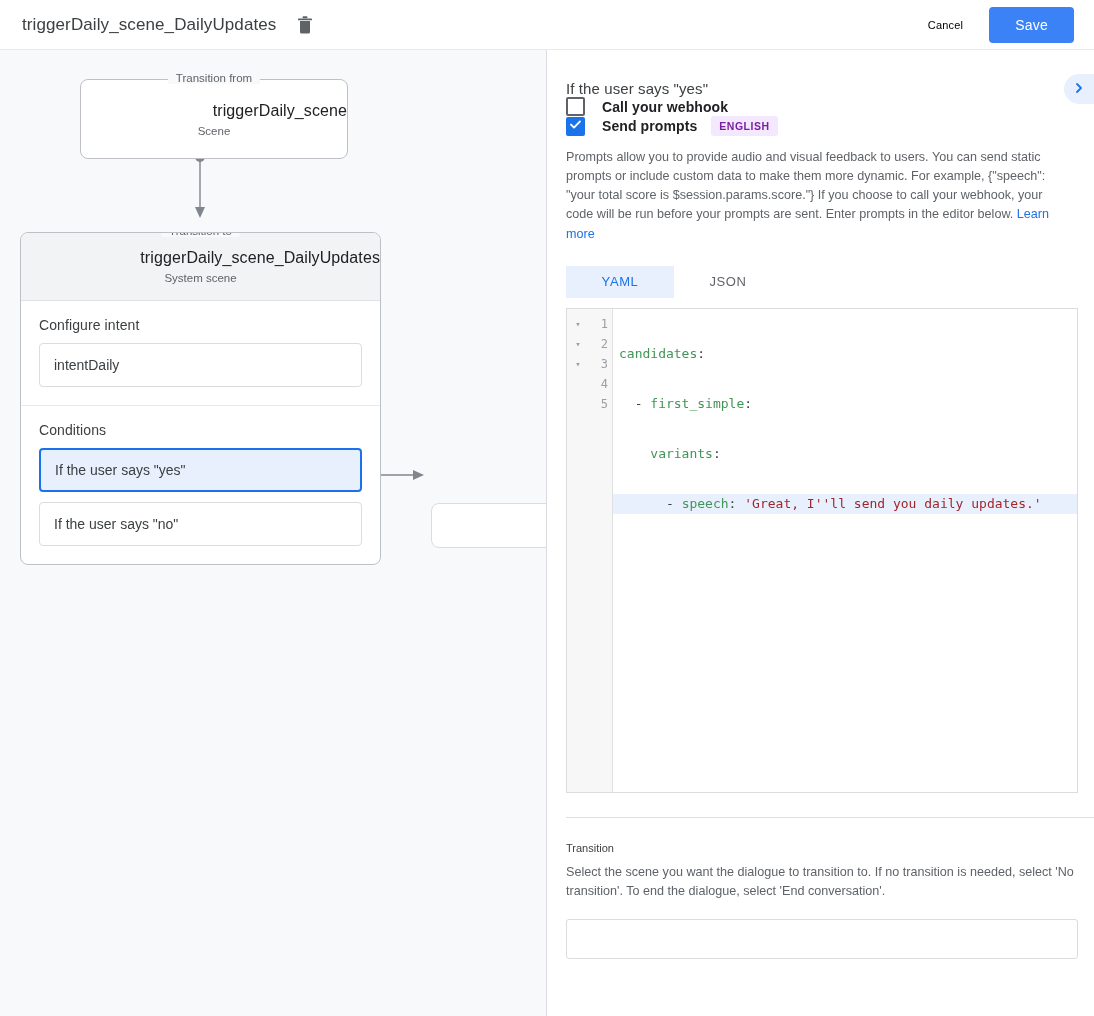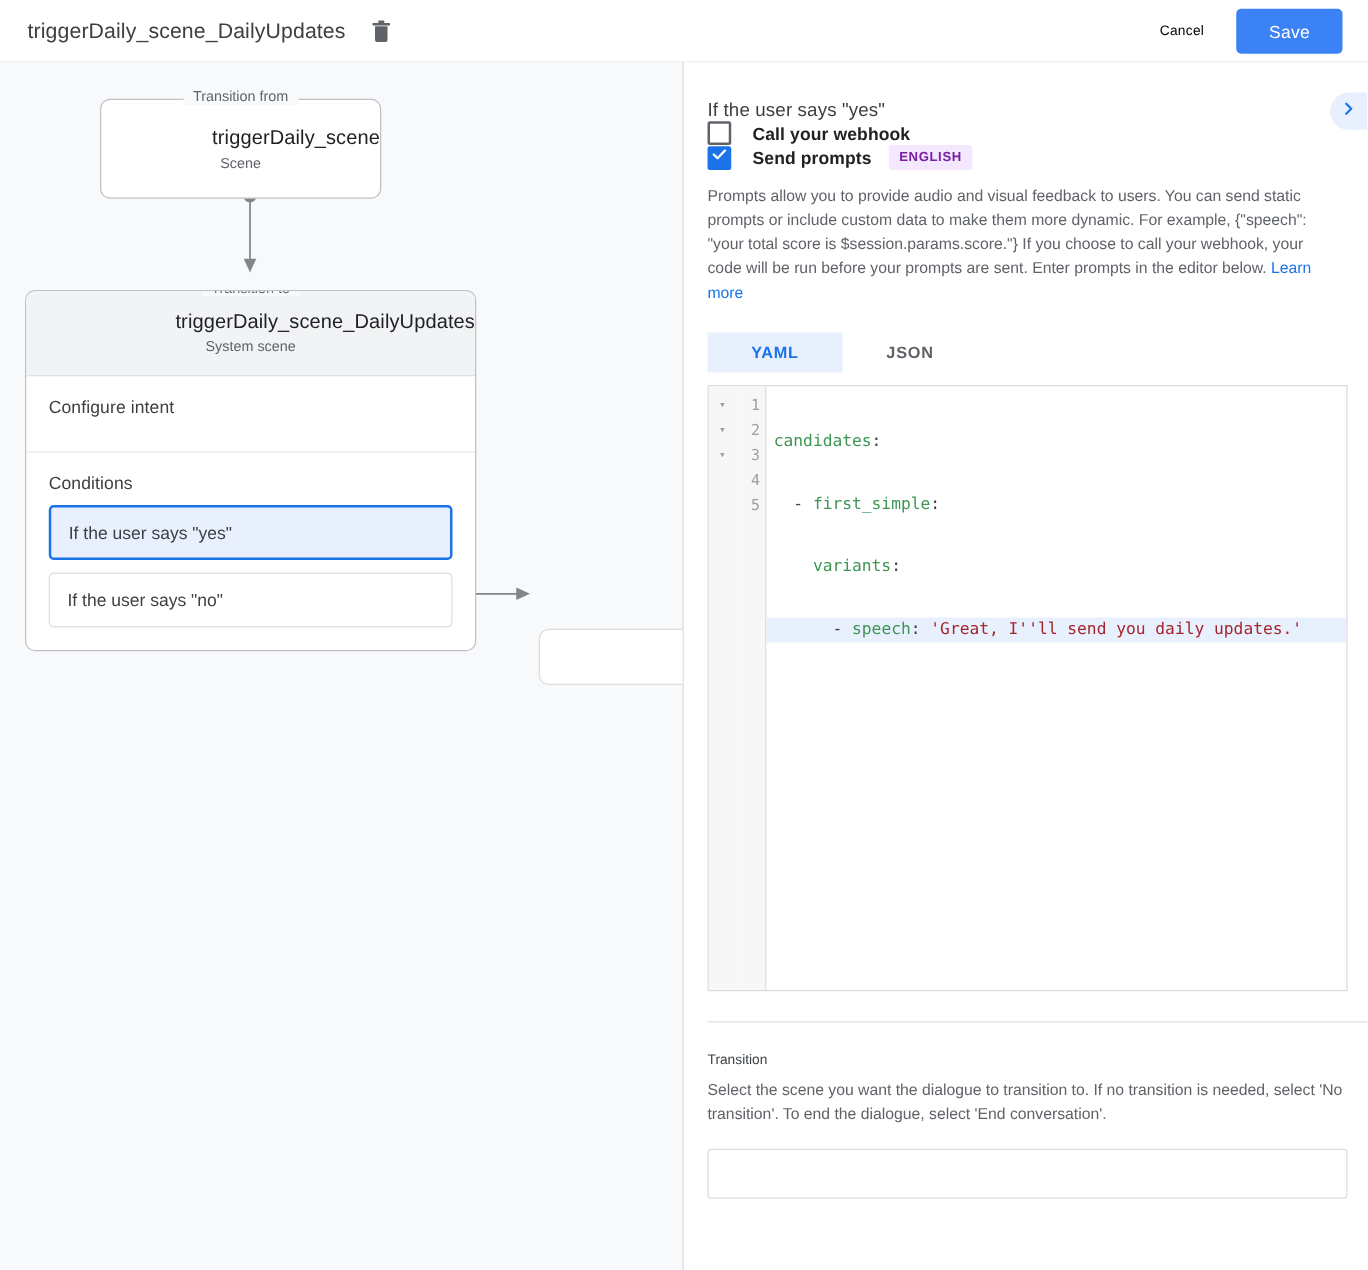--- a/index.html
+++ b/index.html
@@ -74,21 +74,21 @@
     top: -8px; left: 50%; transform: translateX(-50%);
     background: #f8f9fa;
     padding: 0 8px;
     font-size: 11.5px;
     color: #5f6368;
     white-space: nowrap;
   }
 
   
   .node-from {
-    top: 29px; left: 80px; width: 225px; height: 80px;
+    top: 29px; left: 80px; width: 268px; height: 80px;
   }
   .node-title {
     text-align: right; font-size: 16px; color: #202124;
     margin-top: 22px; letter-spacing: .1px;
   }
   .node-sub {
     text-align: center; font-size: 11.5px; color: #5f6368;
     margin-top: 5px;
   }
 
@@ -202,21 +202,21 @@
   }
   .desc a { color: #1a73e8; text-decoration: none; }
 
   
   .tabs {
     display: flex; margin: 22px 0 0 18px;
   }
   .tab {
     width: 108px; height: 32px;
     display: flex; align-items: center; justify-content: center;
-    font-size: 13px; font-weight: 700; letter-spacing: .6px;
+    font-size: 13px; font-weight: 400; letter-spacing: .6px;
     color: #5f6368; cursor: pointer;
     background: transparent;
   }
   .tab.active { background: #e8f0fe; color: #1a73e8; }
 
   
   .editor {
     margin: 10px 0 0 18px;
     width: 512px; height: 485px;
     border: 1px solid #dadce0;
@@ -337,20 +337,21 @@
 
     <div class="fieldset-box node-to">
       <div class="fieldset-legend">Transition to</div>
       <div class="node-to-header">
         <div class="node-title">triggerDaily_scene_DailyUpdates</div>
         <div class="node-sub">System scene</div>
       </div>
 
       <div class="section">
         <div class="section-label">Configure intent</div>
+        <div class="pill-field">intentDaily</div>
       </div>
 
       <div class="section">
         <div class="section-label">Conditions</div>
         <div class="pill-field selected">If the user says "yes"</div>
         <div class="pill-field">If the user says "no"</div>
       </div>
     </div>
 
     <div class="stub-box"></div>

